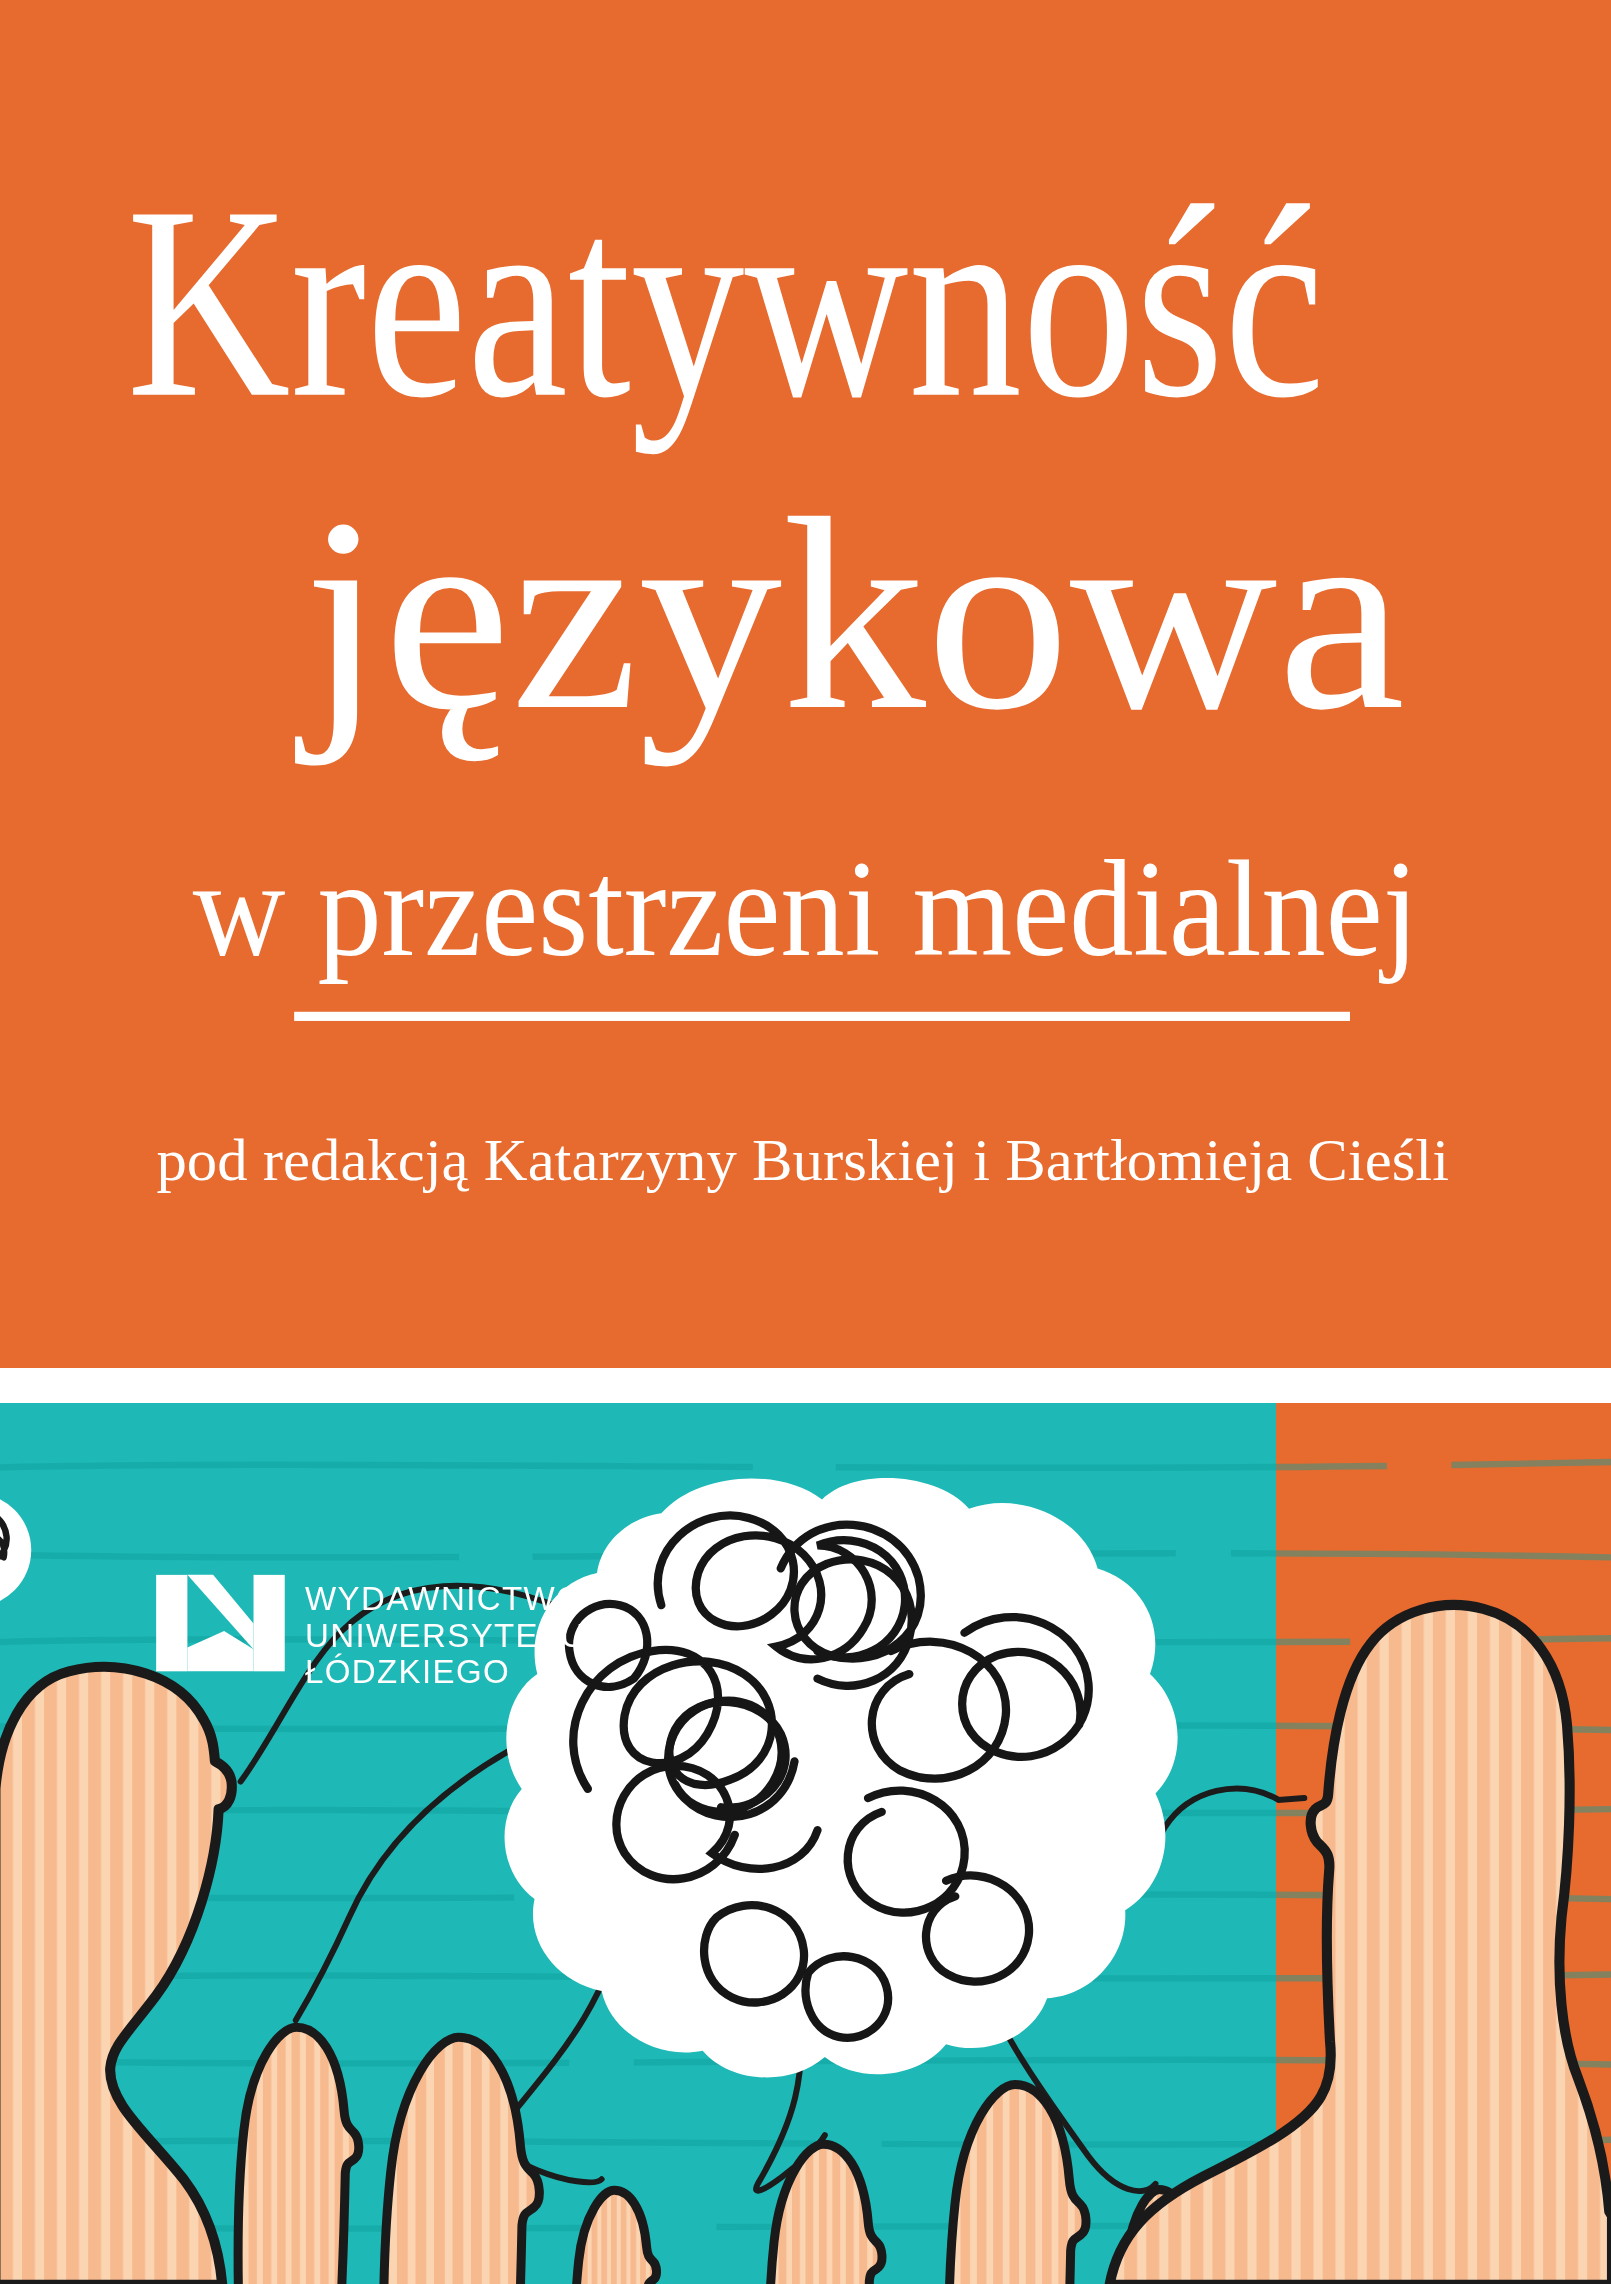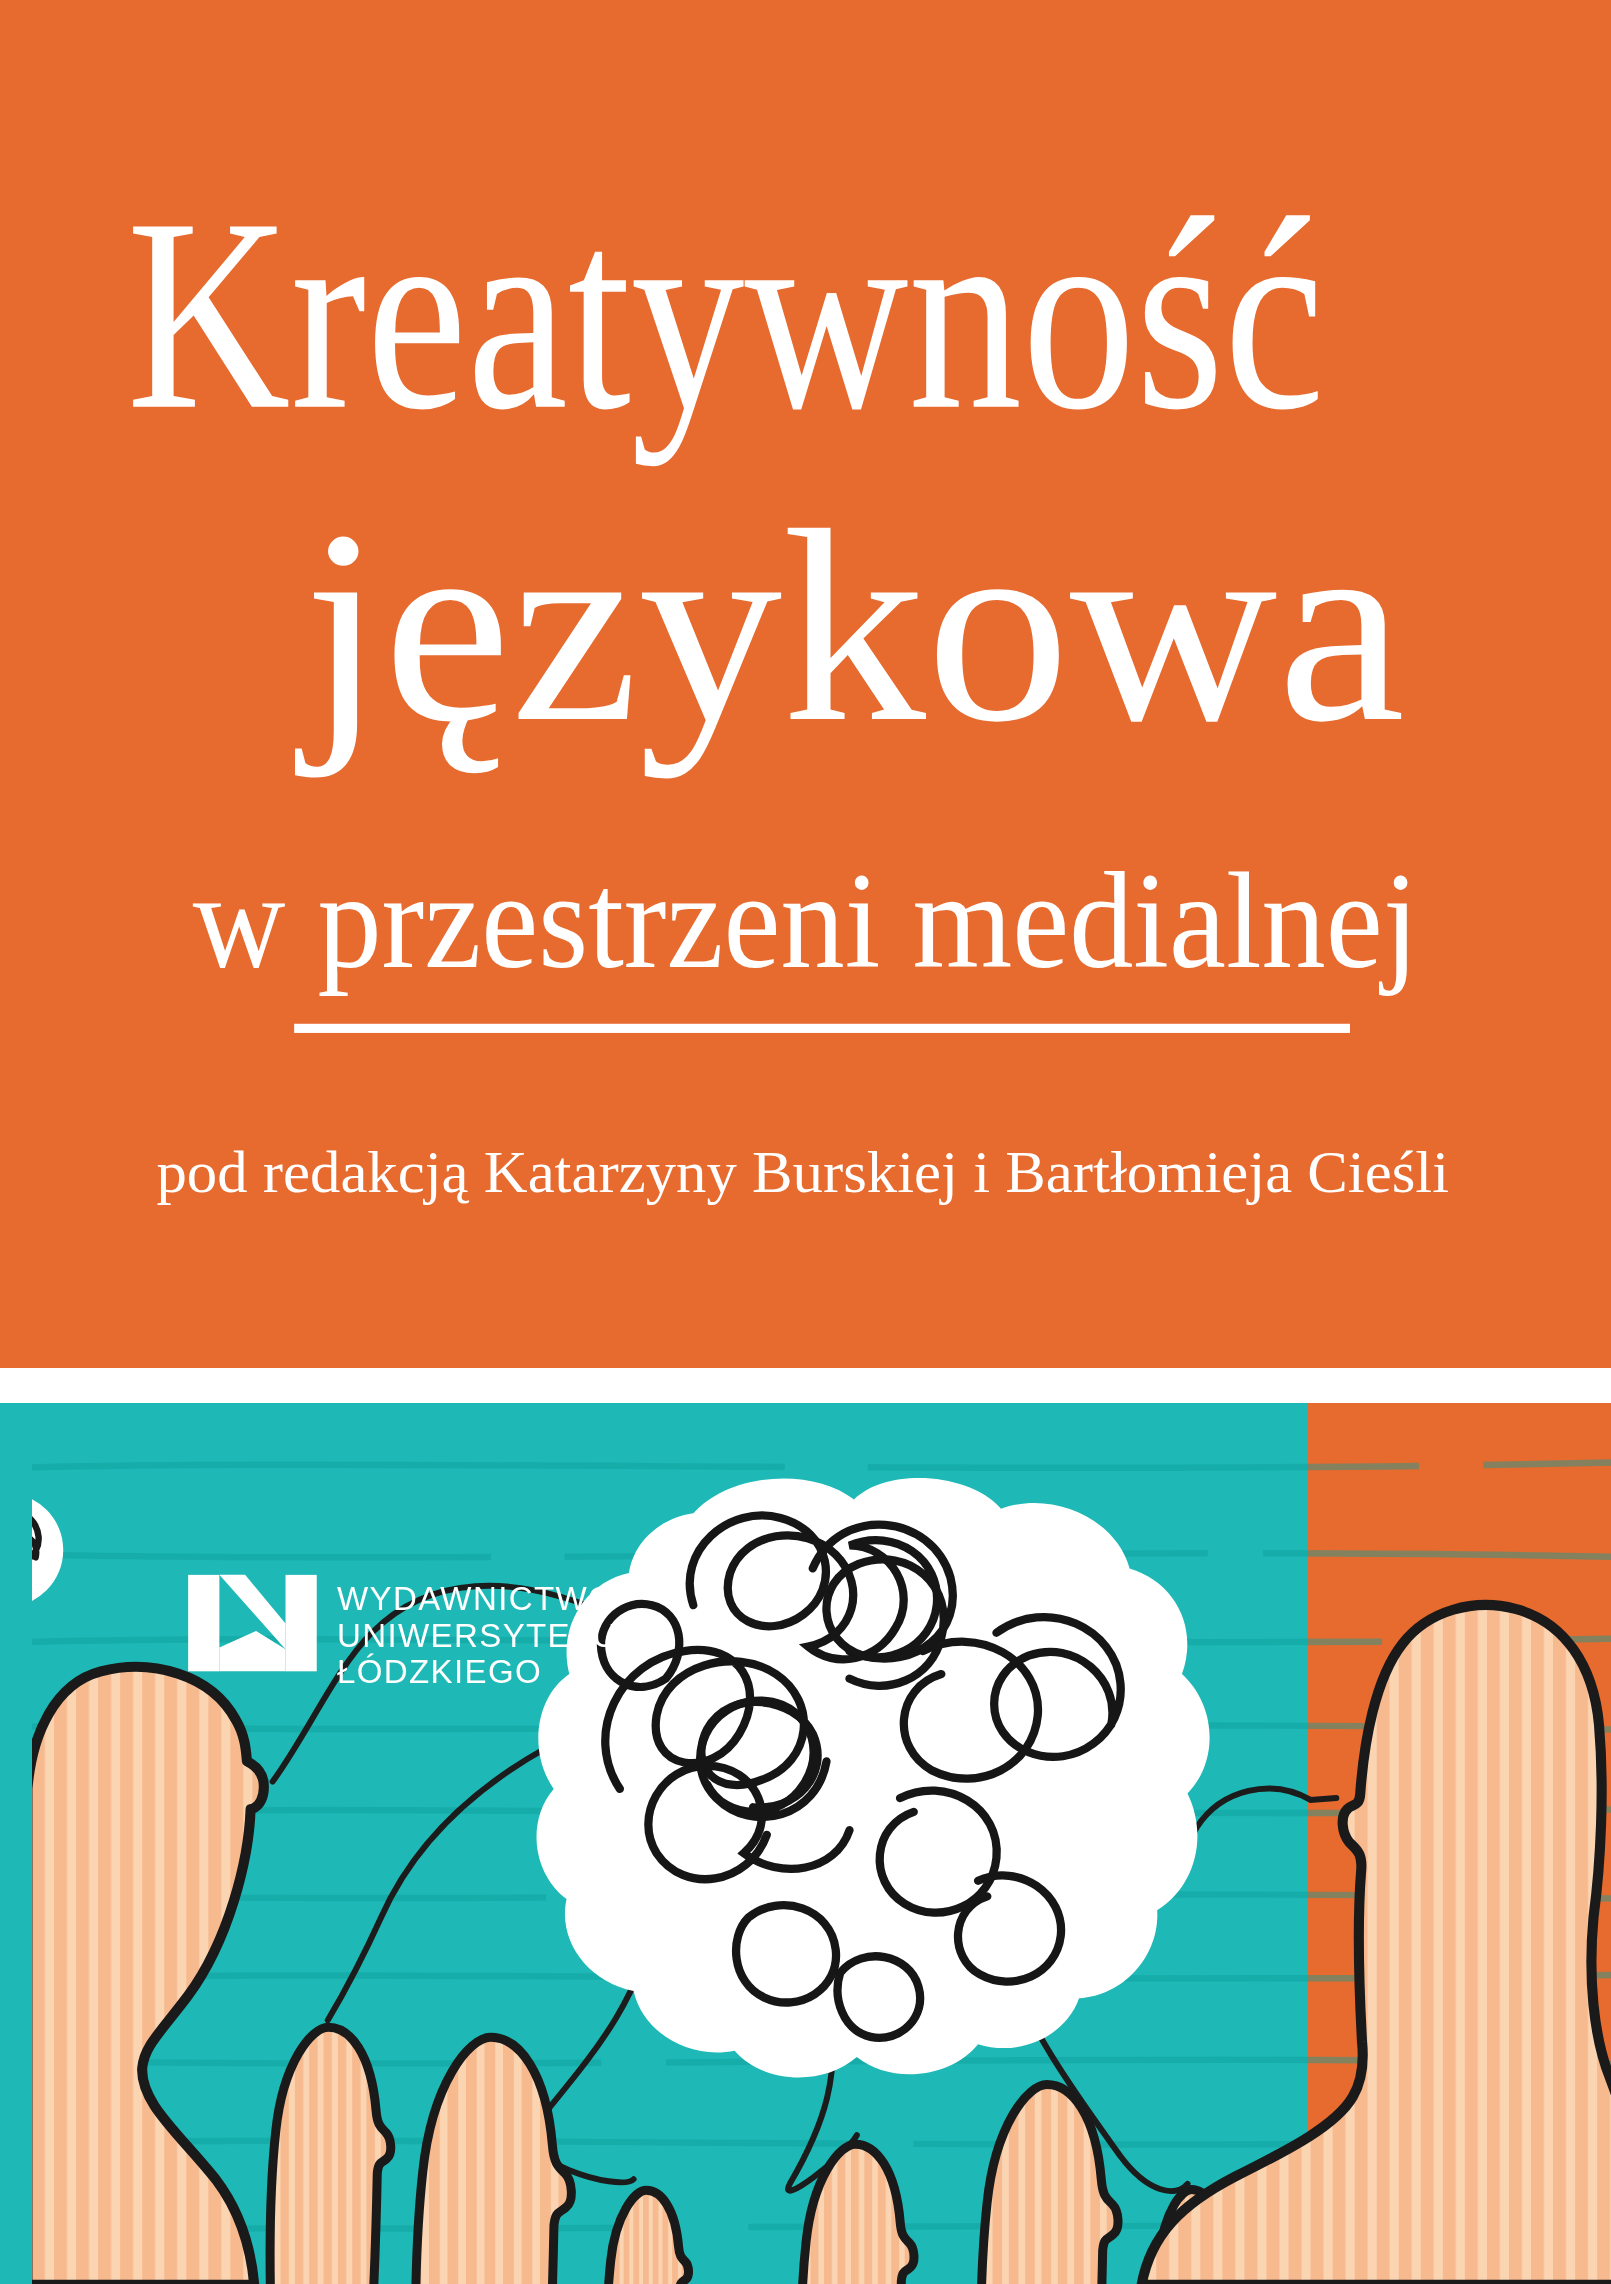--- a/index.html
+++ b/index.html
@@ -1,19 +1,19 @@
 <!DOCTYPE html>
 <html style="font-size:14.7px"><head>
 <meta charset="utf-8">
 <style>
   html,body{margin:0;padding:0;background:#888;}
   .cover{position:relative;width:1612px;height:2285px;overflow:hidden;background:#E76A2E;font-family:"Liberation Serif",serif;}
-  .band-orange{position:absolute;left:0;top:0;width:1612px;height:1655px;background:#E76A2E;margin-top:12px;}
+  .band-orange{position:absolute;left:0;top:0;width:1612px;height:1655px;background:#E76A2E;}
   .band-white{position:absolute;left:0;top:1368px;width:1612px;height:35px;background:#FFFFFF;}
-  .band-teal{position:absolute;left:0;top:1403px;width:1276px;height:882px;background:#1EB9B6;padding-left:32px;}
+  .band-teal{position:absolute;left:0;top:1403px;width:1276px;height:882px;background:#1EB9B6;}
   svg{display:block;}
   svg text{fill:#FFFFFF;}
   .t-serif{font-family:"Liberation Serif",serif;}
   .t-sans{font-family:"Liberation Sans",sans-serif;letter-spacing:1.5px;}
 </style>
 </head>
 <body>
 
 <div class="cover">
 

